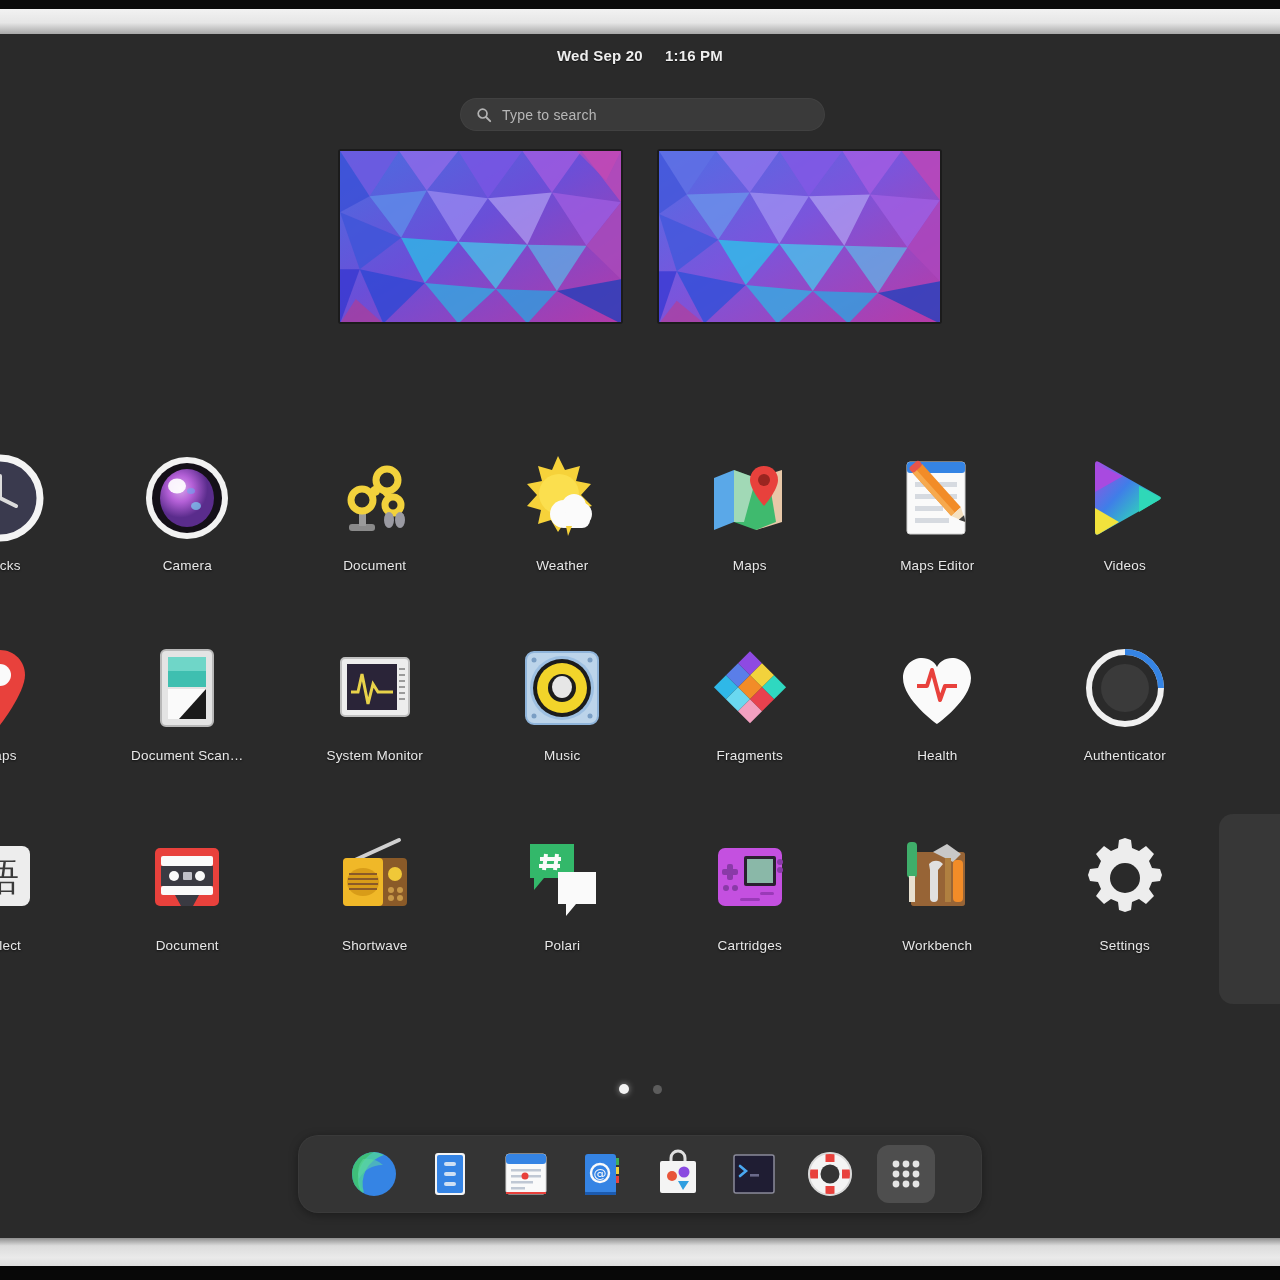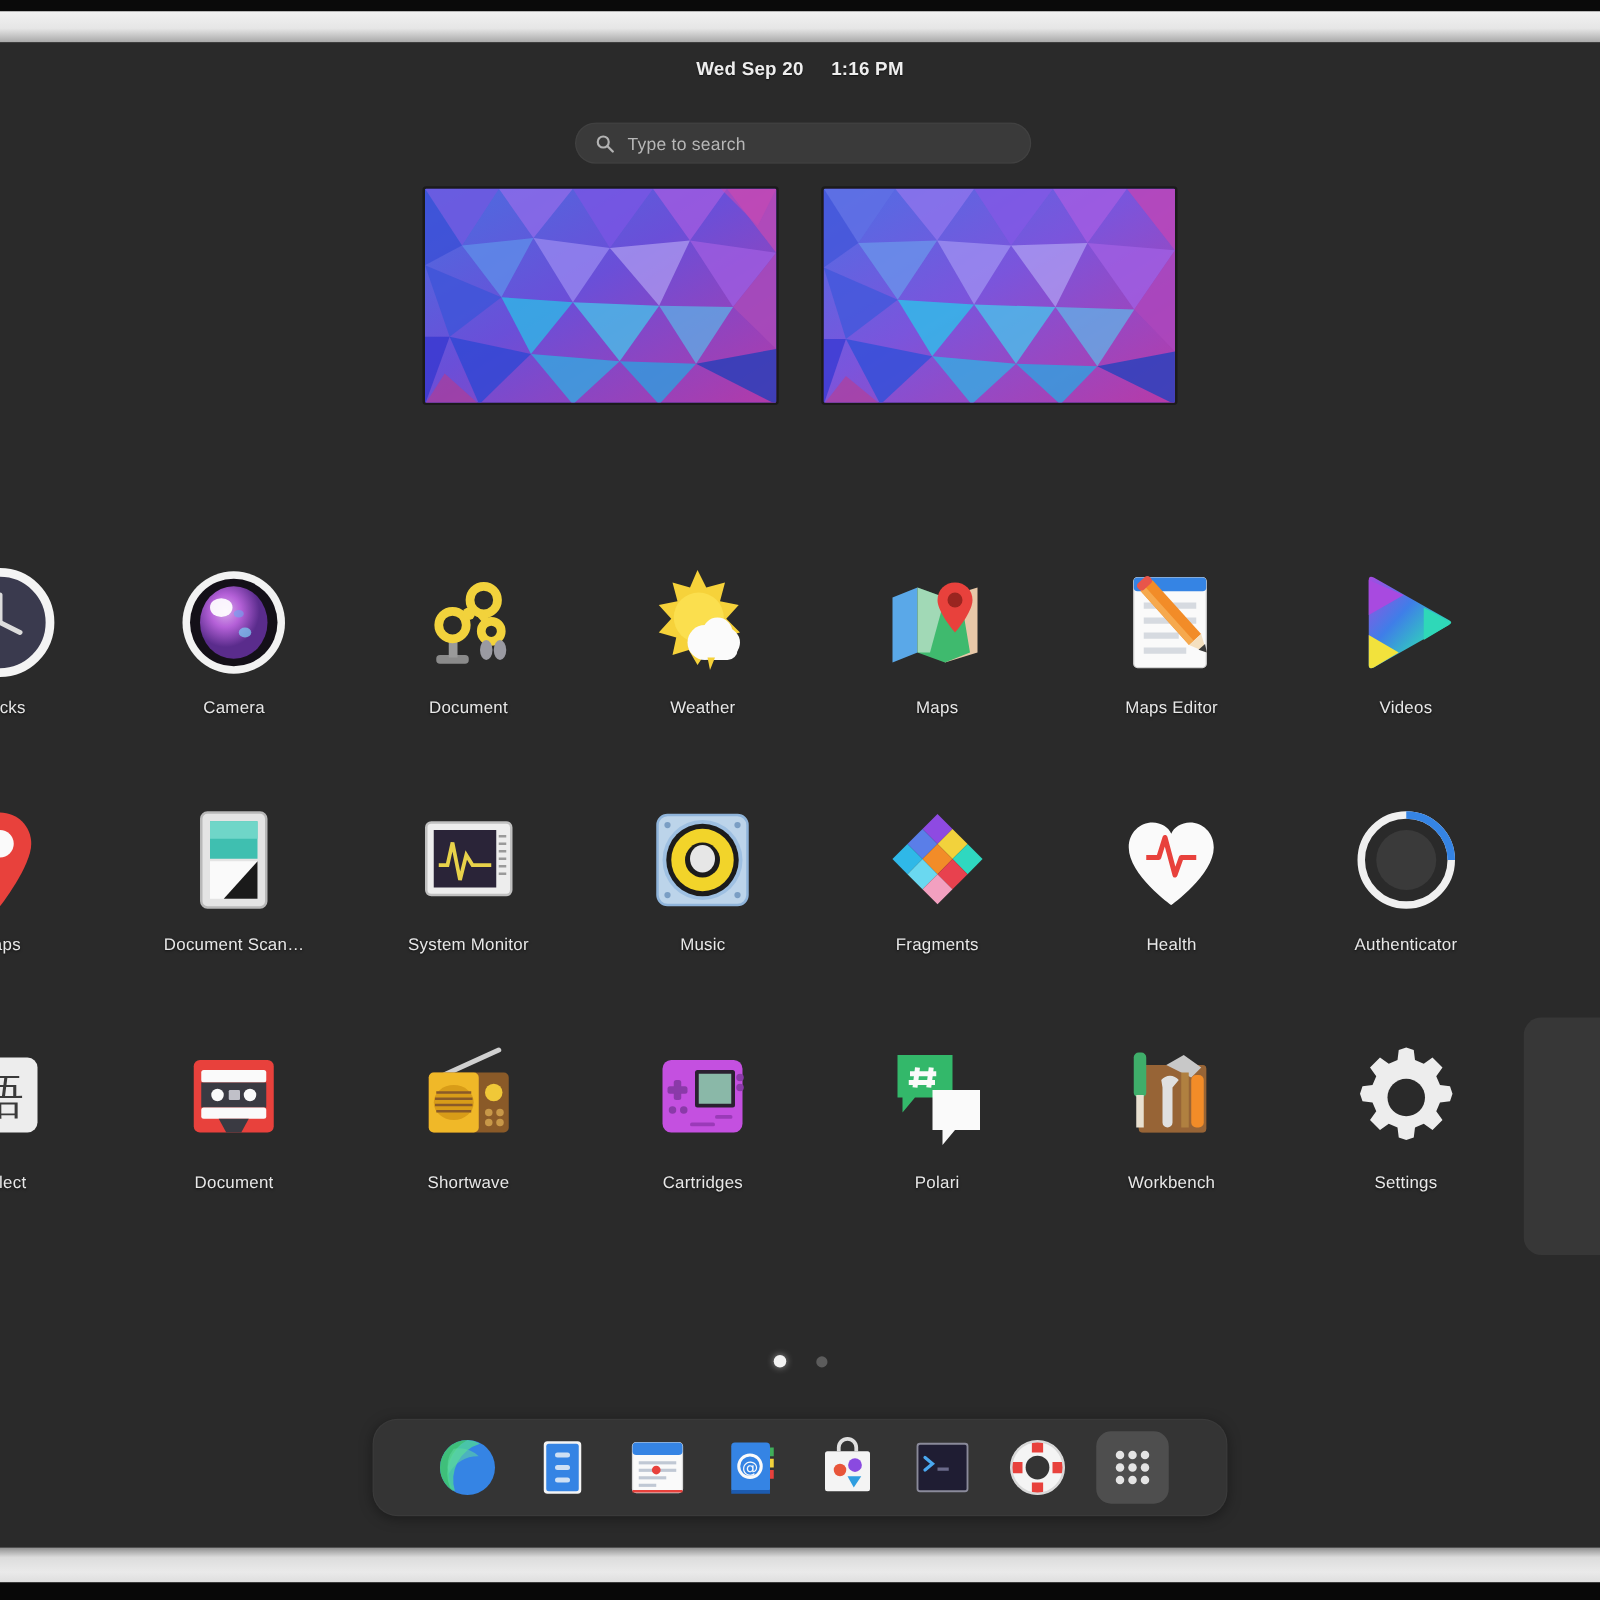--- a/index.html
+++ b/index.html
@@ -490,52 +490,52 @@
                   <circle cx="73" cy="68" r="3"></circle>
               </g>
             </svg>
           </span>
           <span class="lbl">Shortwave</span>
         </div>
 
         <div class="app">
           <span class="glyph">
             <svg viewBox="0 0 96 96" width="96" height="96">
+              <path d="M16 14h44v34H30l-10 12V48h-4z" fill="#33b86a"></path>
+              <g stroke="#fafafa" stroke-width="4">
+                <line x1="32" y1="24" x2="30" y2="40"></line>
+                  <line x1="43" y1="24" x2="41" y2="40"></line>
+                <line x1="26" y1="29" x2="47" y2="29"></line>
+                  <line x1="25" y1="36" x2="46" y2="36"></line>
+              </g>
+              <path d="M44 42h38v32H62l-10 12V74h-8z" fill="#fafafa"></path>
+            </svg>
+          </span>
+          <span class="lbl">Polari</span>
+        </div>
+
+        <div class="app">
+          <span class="glyph">
+            <svg viewBox="0 0 96 96" width="96" height="96">
               <rect x="16" y="18" width="64" height="58" rx="7" fill="#c450e0"></rect>
               <rect x="42" y="26" width="32" height="30" rx="2" fill="#2a2030"></rect>
               <rect x="45" y="29" width="26" height="24" fill="#8ab8a8"></rect>
               <g fill="#8a3aa8">
                 <rect x="25" y="34" width="6" height="16" rx="2"></rect>
                 <rect x="20" y="39" width="16" height="6" rx="2"></rect>
                 <circle cx="24" cy="58" r="3"></circle>
                   <circle cx="33" cy="58" r="3"></circle>
                 <circle cx="78" cy="32" r="3"></circle>
                   <circle cx="78" cy="40" r="3"></circle>
               </g>
               <rect x="58" y="62" width="14" height="3" rx="1.5" fill="#9a3ab8"></rect>
               <rect x="38" y="68" width="20" height="3" rx="1.5" fill="#9a3ab8"></rect>
             </svg>
           </span>
           <span class="lbl">Cartridges</span>
-        </div>
-
-        <div class="app">
-          <span class="glyph">
-            <svg viewBox="0 0 96 96" width="96" height="96">
-              <path d="M16 14h44v34H30l-10 12V48h-4z" fill="#33b86a"></path>
-              <g stroke="#fafafa" stroke-width="4">
-                <line x1="32" y1="24" x2="30" y2="40"></line>
-                  <line x1="43" y1="24" x2="41" y2="40"></line>
-                <line x1="26" y1="29" x2="47" y2="29"></line>
-                  <line x1="25" y1="36" x2="46" y2="36"></line>
-              </g>
-              <path d="M44 42h38v32H62l-10 12V74h-8z" fill="#fafafa"></path>
-            </svg>
-          </span>
-          <span class="lbl">Polari</span>
         </div>
 
         <div class="app">
           <span class="glyph">
             <svg viewBox="0 0 96 96" width="96" height="96">
               <rect x="22" y="22" width="54" height="54" rx="3" fill="#8a5a32"></rect>
               <rect x="22" y="22" width="54" height="54" rx="3" fill="#a06a38" opacity=".6"></rect>
               <rect x="18" y="12" width="10" height="36" rx="4" fill="#3fae6a"></rect>
               <rect x="20" y="46" width="6" height="26" fill="#e8e0d0"></rect>
               <polygon points="44,22 58,14 72,24 64,32" fill="#c8c8c8"></polygon>

